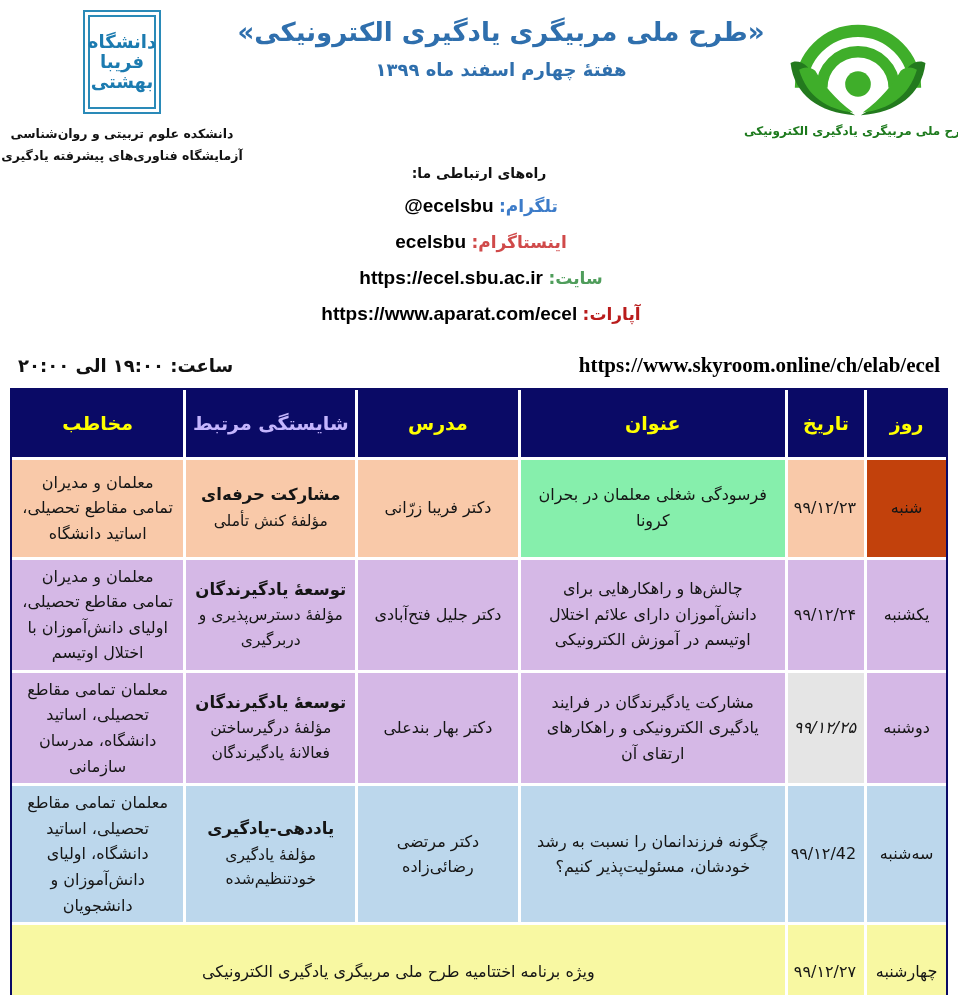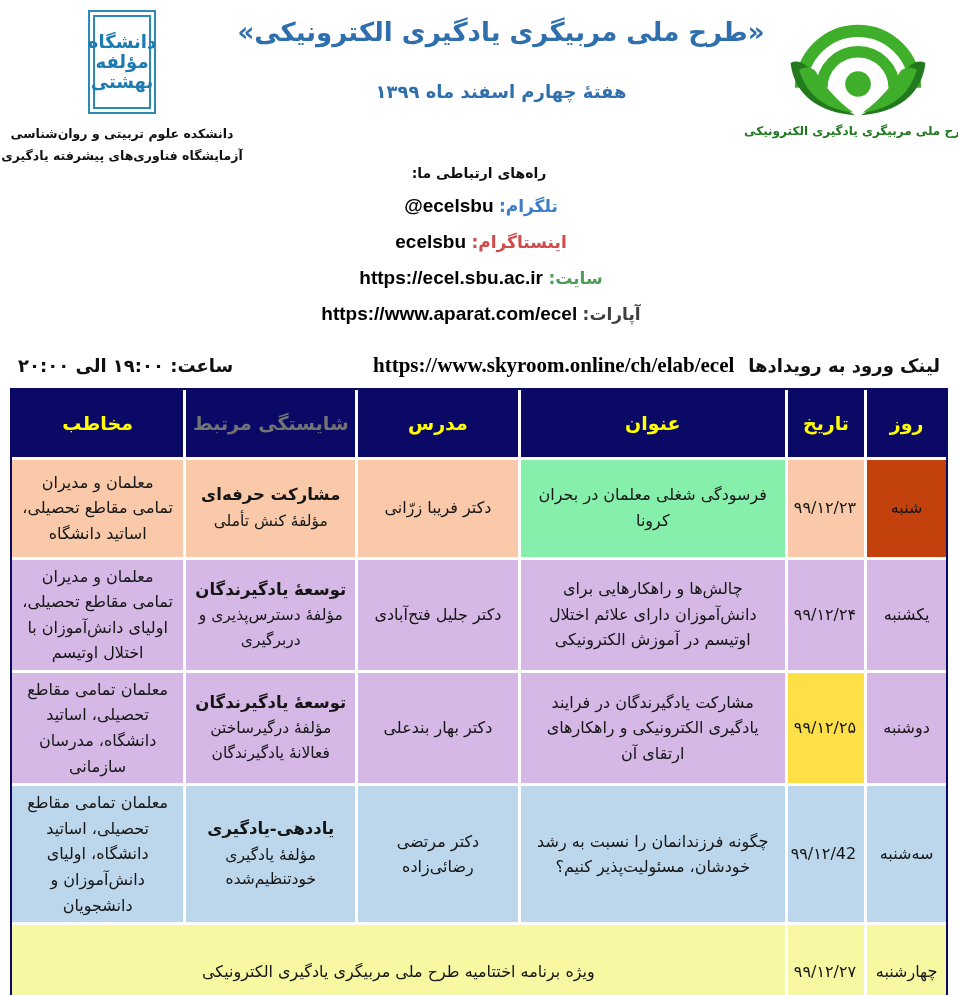--- a/index.html
+++ b/index.html
@@ -10,24 +10,24 @@
     direction:rtl; color:#111; overflow:hidden;
   }
   .page { width:958px; height:995px; position:relative; }
 
   
   .top { display:flex; align-items:flex-start; padding:8px 16px 0 16px; }
   .program-block { width:168px; display:flex; flex-direction:column; align-items:center; flex:0 0 auto; }
   .program-caption { margin-top:2px; font-size:12px; font-weight:bold; color:#1d7a1d; text-align:right; white-space:nowrap; }
   .title-block { flex:1 1 auto; text-align:center; padding-top:8px; }
   .main-title { margin:0; font-size:26px; font-weight:bold; line-height:1.25; }
-  .subtitle { margin-top:32px; font-size:18px; font-weight:bold; }
+  .subtitle { margin-top:10px; font-size:18px; font-weight:bold; }
   .uni-block { width:212px; display:flex; flex-direction:column; align-items:center; flex:0 0 auto; padding-top:2px; }
   .uni-logo {
-    width:68px; height:104px; border:2px solid #2a8ab8; background:#fff;
+    width:78px; height:104px; border:2px solid #2a8ab8; background:#fff;
     box-shadow: inset 0 0 0 3px #ffffff, inset 0 0 0 5px #2a8ab8;
     display:flex; align-items:center; justify-content:center;
   }
   .uni-logo-inner { color:#1c7bb0; font-weight:bold; font-size:18px; line-height:1.1; text-align:center; }
   .uni-dept { margin-top:12px; font-size:12.5px; font-weight:bold; white-space:nowrap; }
   .uni-lab  { margin-top:7px;  font-size:12.5px; font-weight:bold; white-space:nowrap; }
 
   
   .contact { text-align:center; margin-top:2px; }
   .contact-heading { font-size:14px; font-weight:bold; }
@@ -91,21 +91,21 @@
 
     <div class="title-block">
       <h1 class="main-title" style="color: rgb(47, 111, 173);">«طرح ملی مربیگری یادگیری الکترونیکی»</h1>
       <div class="subtitle" style="color: rgb(47, 111, 173);">هفتهٔ چهارم اسفند ماه ۱۳۹۹</div>
     </div>
 
     <div class="uni-block">
       <div class="uni-logo">
         <div class="uni-logo-inner">
           <div>دانشگاه</div>
-          <div>مؤلفه</div>
+          <div>فریبا</div>
           <div>بهشتی</div>
         </div>
       </div>
       <div class="uni-dept">دانشکده علوم تربیتی و روان‌شناسی</div>
       <div class="uni-lab">آزمایشگاه فناوری‌های پیشرفته یادگیری</div>
     </div>
   </header>
 
   <section class="contact">
     <div class="contact-heading">راه‌های ارتباطی ما:</div>
@@ -116,28 +116,27 @@
     </div>
     <div class="contact-line">
       <span class="c-label" style="color: rgb(208, 74, 74);">اینستاگرام:</span>
       <bdi class="c-value">ecelsbu</bdi>
     </div>
     <div class="contact-line">
       <span class="c-label" style="color: rgb(79, 157, 91);">سایت:</span>
       <bdi class="c-value">https://ecel.sbu.ac.ir</bdi>
     </div>
     <div class="contact-line">
-      <span class="c-label" style="color: #404040;">آپارات:</span>
+      <span class="c-label" style="color: #b91c1c;">آپارات:</span>
       <bdi class="c-value">https://www.aparat.com/ecel</bdi>
     </div>
   </section>
 
   <section class="link-bar">
     <div class="link-right">
-      <span class="link-label">لینک ورود به رویدادها</span>
       <bdi class="link-url">https://www.skyroom.online/ch/elab/ecel</bdi>
     </div>
     <div class="time-label">ساعت: ۱۹:۰۰ الی ۲۰:۰۰</div>
   </section>
 
   <div class="table-wrap">
     <table class="sched">
       <colgroup>
         <col style="width:8.6%">
           <col style="width:8.5%">
@@ -145,21 +144,21 @@
         <col style="width:17.4%">
           <col style="width:18.4%">
           <col style="width:18.5%">
       </colgroup>
       <thead>
         <tr>
           <th style="background-color: rgb(10, 10, 102); color: rgb(255, 255, 0);">روز</th>
           <th style="background-color: rgb(10, 10, 102); color: rgb(255, 255, 0);">تاریخ</th>
           <th style="background-color: rgb(10, 10, 102); color: rgb(255, 255, 0);">عنوان</th>
           <th style="background-color: rgb(10, 10, 102); color: rgb(255, 255, 0);">مدرس</th>
-          <th style="background-color: rgb(10, 10, 102); color: #737373;">شایستگی مرتبط</th>
+          <th style="background-color: rgb(10, 10, 102); color: #c4b5fd;">شایستگی مرتبط</th>
           <th style="background-color: rgb(10, 10, 102); color: rgb(255, 255, 0);">مخاطب</th>
         </tr>
       </thead>
       <tbody>
         <tr>
           <td class="cell-day" style="background-color: #c2410c;">شنبه</td>
           <td class="cell-date" style="background-color: rgb(249, 201, 169);">۹۹/۱۲/۲۳</td>
           <td class="cell-title" style="background-color: #86efac;">فرسودگی شغلی معلمان در بحران کرونا</td>
           <td style="background-color: rgb(249, 201, 169);">دکتر فریبا زرّانی</td>
           <td style="background-color: rgb(249, 201, 169);">
@@ -174,21 +173,21 @@
           <td class="cell-title" style="background-color: rgb(213, 184, 230);">چالش‌ها و راهکارهایی برای دانش‌آموزان دارای علائم اختلال اوتیسم در آموزش الکترونیکی</td>
           <td style="background-color: rgb(213, 184, 230);">دکتر جلیل فتح‌آبادی</td>
           <td style="background-color: rgb(213, 184, 230);">
             <span class="comp-main">توسعهٔ یادگیرندگان</span>
             <span class="comp-sub">مؤلفهٔ دسترس‌پذیری و دربرگیری</span>
           </td>
           <td class="cell-audience" style="background-color: rgb(213, 184, 230);">معلمان و مدیران تمامی مقاطع تحصیلی، اولیای دانش‌آموزان با اختلال اوتیسم</td>
         </tr>
         <tr>
           <td class="cell-day" style="background-color: rgb(213, 184, 230);">دوشنبه</td>
-          <td class="cell-date" style="background-color: #fde047;">۹۹/۱۲/۲۵</td>
+          <td class="cell-date" style="background-color: #e5e5e5; font-style: italic;">۹۹/۱۲/۲۵</td>
           <td class="cell-title" style="background-color: rgb(213, 184, 230);">مشارکت یادگیرندگان در فرایند یادگیری الکترونیکی و راهکارهای ارتقای آن</td>
           <td style="background-color: rgb(213, 184, 230);">دکتر بهار بندعلی</td>
           <td style="background-color: rgb(213, 184, 230);">
             <span class="comp-main">توسعهٔ یادگیرندگان</span>
             <span class="comp-sub">مؤلفهٔ درگیرساختن فعالانهٔ یادگیرندگان</span>
           </td>
           <td class="cell-audience" style="background-color: rgb(213, 184, 230);">معلمان تمامی مقاطع تحصیلی، اساتید دانشگاه، مدرسان سازمانی</td>
         </tr>
         <tr>
           <td class="cell-day" style="background-color: rgb(188, 215, 236);">سه‌شنبه</td>

